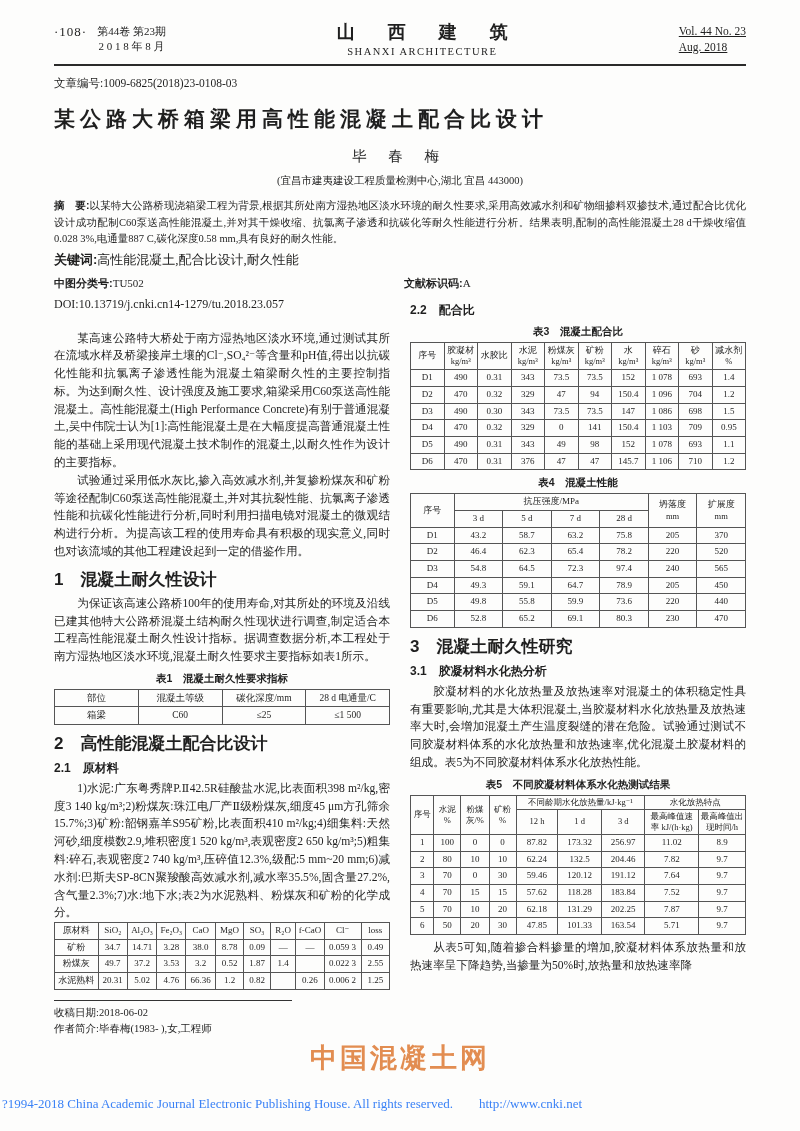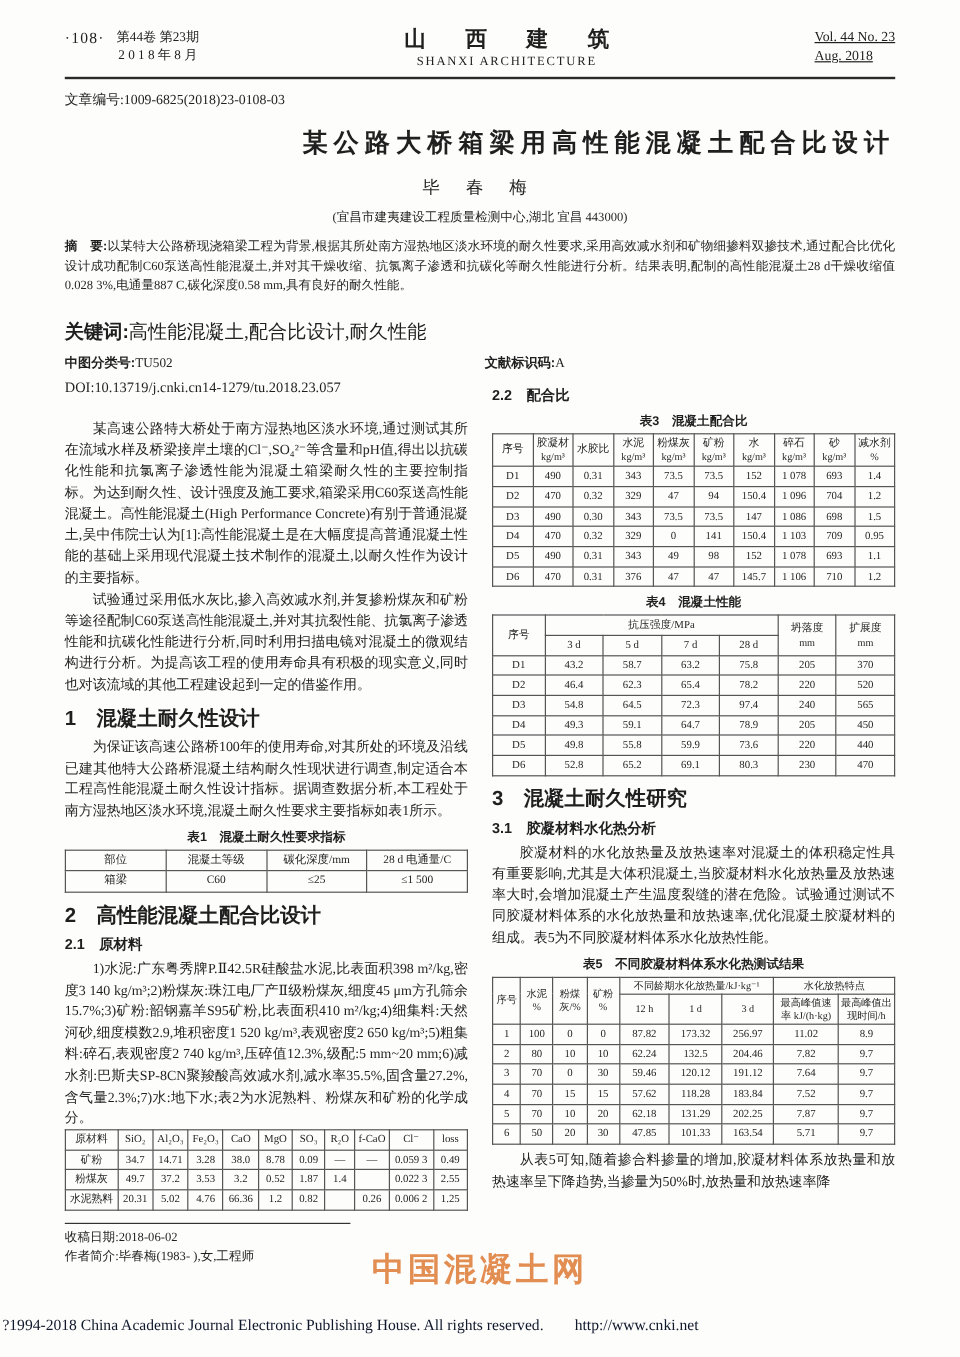--- a/index.html
+++ b/index.html
@@ -19,27 +19,27 @@
   .page-num { font-size:13px; letter-spacing:1px; }
   .issue { font-size:11px; line-height:15px; text-align:center; }
   .jh-center { text-align:center; }
   .journal-cn { font-size:18px; font-weight:bold; letter-spacing:14px; font-family:"Liberation Sans","DejaVu Sans",sans-serif; padding-left:14px; }
   .journal-en { font-size:10.5px; letter-spacing:1.5px; margin-top:2px; }
   .jh-right { font-size:11.5px; line-height:16px; text-align:left;text-decoration:underline; }
   .rule { border-bottom:2px solid #2a2a2a; margin-top:7px; }
 
   
   .article-id { font-size:11.5px; margin-top:10px; }
-  .title { text-align:right; font-size:21px; font-weight:bold; letter-spacing:5px;
+  .title { text-align:left; font-size:21px; font-weight:bold; letter-spacing:5px;
            font-family:"Liberation Sans","DejaVu Sans",sans-serif; margin-top:14px; }
   .author { text-align:center; font-size:14.5px; letter-spacing:9px; margin-top:14px; }
   .affil { text-align:center; font-size:10.5px; margin-top:8px; }
   .abstract { font-size:10.5px; line-height:16.5px; text-align:justify; margin-top:9px; }
   .lbl { font-weight:bold; font-family:"Liberation Sans","DejaVu Sans",sans-serif; }
-  .kw-line { font-size:16px; margin-top:19px; }
+  .kw-line { font-size:13px; margin-top:3px; }
   .clc-line { font-size:11px; margin-top:7px; position:relative; }
   .clc-line .doccode { position:absolute; left:calc(50% + 4px); }
 
   
   .columns { display:flex; gap:20px; margin-top:6px; }
   .col { width:336px; }
   .doi { font-size:12px; margin:0 0 18px 0; white-space:nowrap; }
   .p { font-size:11.6px; line-height:17.8px; text-align:justify; text-indent:2em; margin:0; }
   .h-sec { font-size:17px; font-weight:bold; font-family:"Liberation Sans","DejaVu Sans",sans-serif;
            margin:7px 0 4px 0; }
@@ -505,15 +505,15 @@
             </tr>
           </tbody>
       </table>
 
       <p class="p" style="margin-top:4px;">从表5可知,随着掺合料掺量的增加,胶凝材料体系放热量和放热速率呈下降趋势,当掺量为50%时,放热量和放热速率降</p>
     </div>
   </div>
 </div>
 
 <div class="watermark" style="color: rgb(224, 129, 63);">中国混凝土网</div>
-<div class="copyright" style="color: #0f172a;">
+<div class="copyright" style="color: #3b82f6;">
   <span>?1994-2018 China Academic Journal Electronic Publishing House. All rights reserved.</span><span class="url">http://www.cnki.net</span>
 </div>
 
 </body></html>

